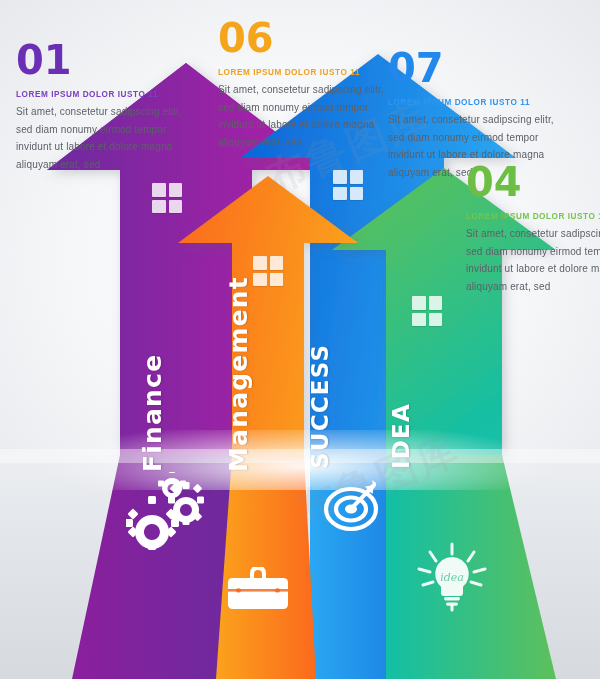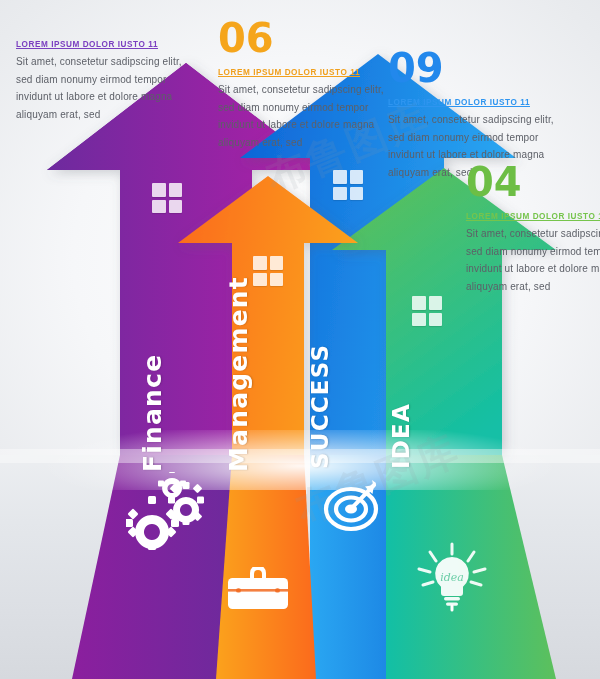--- a/index.html
+++ b/index.html
@@ -61,21 +61,20 @@
     letter-spacing: 0px;
     margin-bottom: 10px;
     font-family: "DejaVu Sans", sans-serif;
   }
   .sub {
     font-size: 8.2px;
     font-weight: bold;
     letter-spacing: .55px;
     margin-bottom: 4px;
     font-family: "Liberation Sans", sans-serif;
-    text-decoration: underline;
   }
   .body {
     font-size: 10px;
     line-height: 1.75;
     color: #5d6068;
     letter-spacing: .15px;
     font-family: "Liberation Sans", sans-serif;
   }
   #block1 { left: 16px; top: 40px; }
   #block2 { left: 218px; top: 18px; }
@@ -316,32 +315,33 @@
       <path d="M67 45 L57 42"></path>
     </g>
     <path d="M38 17 a17 17 0 0 1 11 29.8 l0 6.2 a3 3 0 0 1 -3 3 l-16 0 a3 3 0 0 1 -3 -3 l0 -6.2 a17 17 0 0 1 11 -29.8 Z" fill="#ffffff" opacity="0.93"></path>
     <rect x="30" y="57" width="16" height="3.4" rx="1.7" fill="#ffffff" opacity="0.93"></rect>
     <rect x="32" y="62.5" width="12" height="3.2" rx="1.6" fill="#ffffff" opacity="0.93"></rect>
     <path d="M38 66 l0 4" stroke="#ffffff" stroke-width="3" stroke-linecap="round"></path>
     <text x="38" y="41" text-anchor="middle" font-size="11" font-family="DejaVu Serif, serif" font-style="italic" fill="#3fbf8c" opacity="0.75">idea</text>
   </svg>
 
   <div class="block" id="block1">
+    <div class="num" style="color:#6b2fb5;">01</div>
     <div class="sub" style="color:#7b3fc0;">LOREM IPSUM DOLOR  IUSTO 11</div>
     <div class="body">Sit amet, consetetur sadipscing elitr,  sed diam nonumy eirmod tempor invidunt ut labore et dolore magna aliquyam erat, sed</div>
   </div>
 
   <div class="block" id="block2">
     <div class="num" style="color:#f5a51c;">06</div>
     <div class="sub" style="color:#f0a01e;">LOREM IPSUM DOLOR  IUSTO 11</div>
     <div class="body">Sit amet, consetetur sadipscing elitr,  sed diam nonumy eirmod tempor invidunt ut labore et dolore magna aliquyam erat, sed</div>
   </div>
 
   <div class="block" id="block3">
-    <div class="num" style="color:#2288ec;">09</div>
+    <div class="num" style="color:#2288ec;">07</div>
     <div class="sub" style="color:#2e95f0;">LOREM IPSUM DOLOR  IUSTO 11</div>
     <div class="body">Sit amet, consetetur sadipscing elitr,  sed diam nonumy eirmod tempor invidunt ut labore et dolore magna aliquyam erat, sed</div>
   </div>
 
   <div class="block" id="block4">
     <div class="num" style="color:#6dbe45;">04</div>
     <div class="sub" style="color:#76c44c;">LOREM IPSUM DOLOR  IUSTO 11</div>
     <div class="body">Sit amet, consetetur sadipscing elitr,  sed diam nonumy eirmod tempor invidunt ut labore et dolore magna aliquyam erat, sed</div>
   </div>
 

